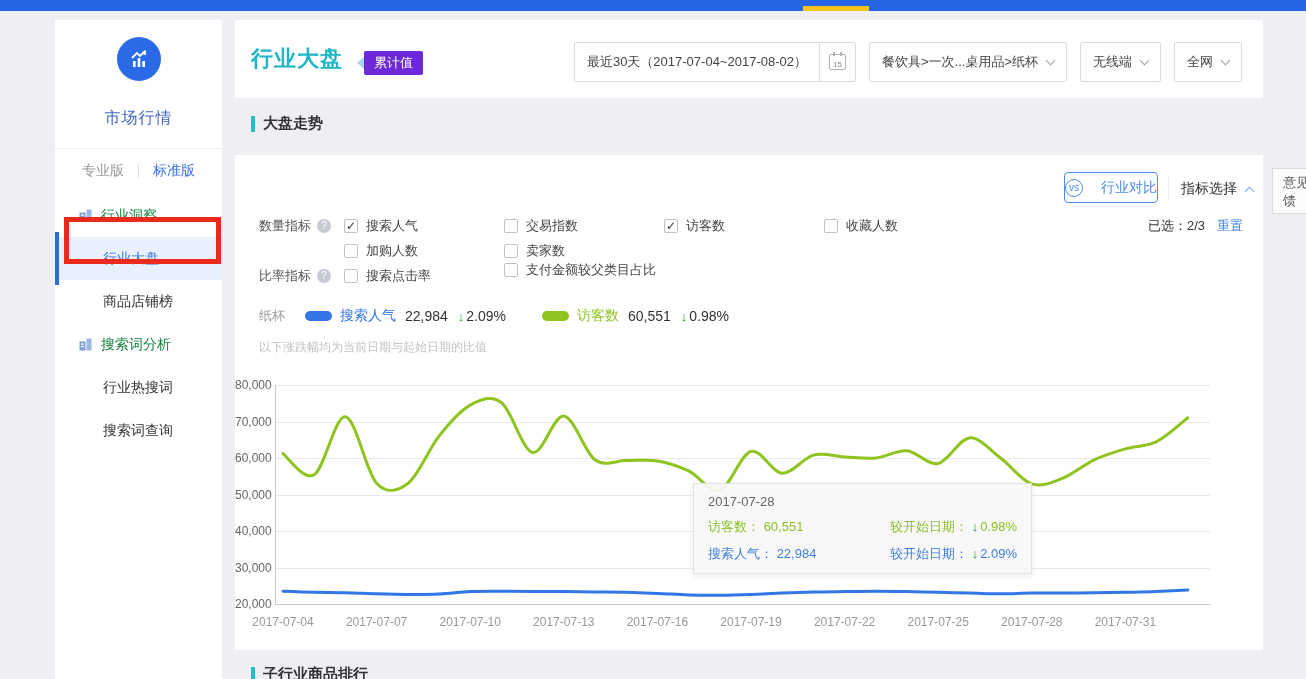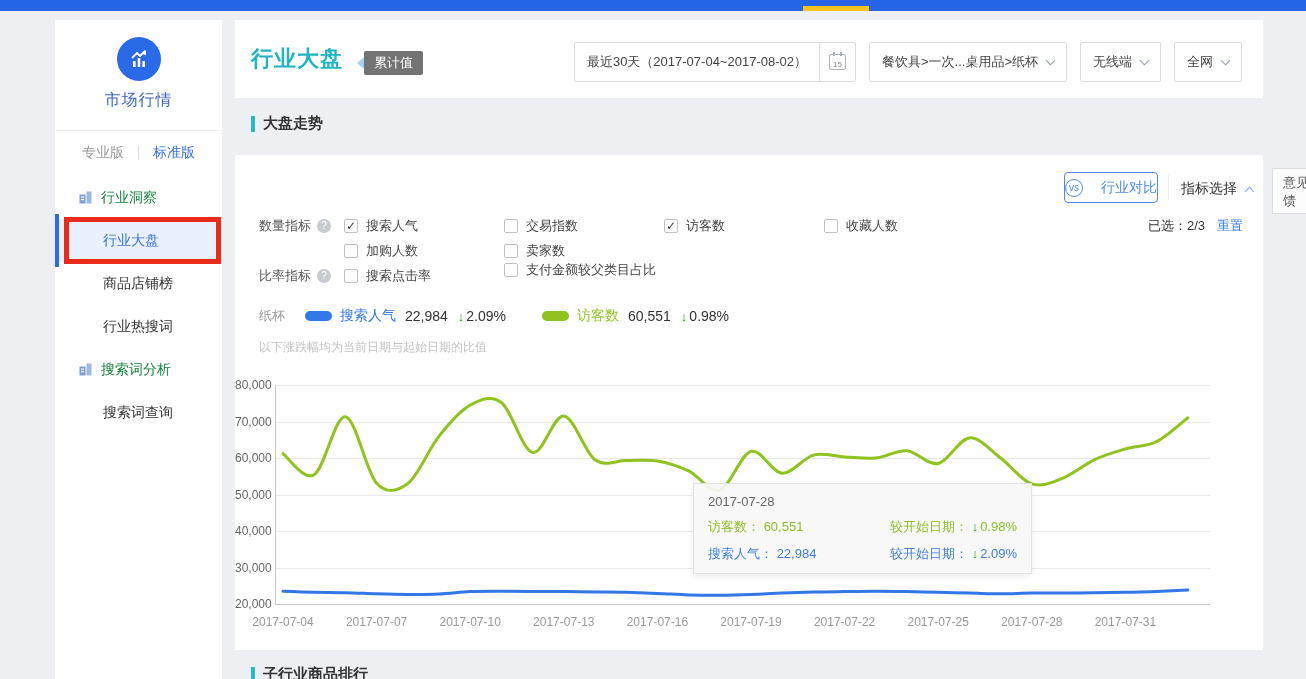--- a/index.html
+++ b/index.html
@@ -8,40 +8,40 @@
        font-family:"Liberation Sans","DejaVu Sans",sans-serif;color:#333;}
 
   
   .topbar{position:absolute;left:0;top:0;width:1306px;height:11px;background:#2565e6;}
   .topbar-indicator{position:absolute;left:803px;top:6px;width:66px;height:5px;background:#f5c31b;}
 
   
   .sidebar{position:absolute;left:55px;top:20px;width:167px;height:659px;background:#fff;}
   .brand{padding-top:17px;text-align:center;}
   .brand-icon{width:44px;height:44px;border-radius:50%;background:#2a6ae6;margin:0 auto;display:flex;align-items:center;justify-content:center;}
-  .brand-label{margin-top:9px;font-size:16px;color:#4166c5;letter-spacing:1px;}
+  .brand-label{margin-top:27px;font-size:16px;color:#4166c5;letter-spacing:1px;}
   .side-tabs{margin-top:19px;height:44px;border-top:1px solid #efefef;display:flex;align-items:center;justify-content:center;font-size:14px;}
   .side-tab{color:#9a9a9a;cursor:pointer;}
   .side-tab.active{color:#3a70dc;}
   .side-tab-divider{width:1px;height:14px;background:#ddd;margin:0 14px;}
   .menu{margin-top:2px;}
   .menu-item{position:relative;height:43px;display:flex;align-items:center;font-size:14px;color:#333;cursor:pointer;}
   .menu-item.section{padding-left:23px;color:#15803d;}
   .menu-item.sub{padding-left:48px;}
   .menu-item .mi-icon{margin-right:8px;display:flex;}
   .menu-item.active{background:#e8f1fd;color:#3a70dc;}
   .menu-item.active::before{content:"";position:absolute;left:0;top:-5px;bottom:-5px;width:4px;background:#2e6be6;}
   .annotation-box{position:absolute;left:64px;top:217px;width:157px;height:47px;border:5px solid #ea2a1b;z-index:60;}
 
   
   .main-header{position:absolute;left:235px;top:20px;width:1028px;height:78px;background:#fff;}
   .page-title{position:absolute;left:16px;top:24px;font-size:22px;font-weight:bold;color:#1fb5c5;letter-spacing:1px;}
   .title-badge{position:absolute;left:122px;top:31px;display:flex;align-items:center;}
   .badge-arrow{width:0;height:0;border-top:6px solid transparent;border-bottom:6px solid transparent;border-right:7px solid #a6d4f1;}
-  .badge-body{background:#737373;color:#fff;font-size:13px;padding:3px 10px;border-radius:2px;}
+  .badge-body{background:#6d28d9;color:#fff;font-size:13px;padding:3px 10px;border-radius:2px;}
   .controls{position:absolute;right:21px;top:22px;display:flex;gap:13px;height:40px;}
   .ctrl{border:1px solid #dcdcdc;border-radius:2px;background:#fff;display:flex;align-items:center;font-size:13px;color:#444;cursor:pointer;}
   .ctrl-text{padding:0 12px;}
   .ctrl-cal{width:36px;align-self:stretch;border-left:1px solid #dcdcdc;display:flex;align-items:center;justify-content:center;}
   .cal-icon{position:relative;width:17px;height:16px;border:1px solid #aeb2b9;border-radius:2px;font-size:8px;color:#888;text-align:center;line-height:19px;}
   .cal-icon::before,.cal-icon::after{content:"";position:absolute;top:-3px;width:2px;height:4px;background:#aeb2b9;}
   .cal-icon::before{left:3px;} .cal-icon::after{right:3px;}
   .caret-down{width:7px;height:7px;border-right:1px solid #9aa3ad;border-bottom:1px solid #9aa3ad;transform:rotate(45deg);margin:-4px 2px 0 9px;}
   .caret-up{width:7px;height:7px;border-right:1px solid #86a8dd;border-bottom:1px solid #86a8dd;transform:rotate(-135deg);margin:4px 2px 0 9px;}
 
@@ -128,33 +128,33 @@
             </svg>
         </span>
         <span>行业洞察</span>
       </div>
       <div class="menu-item sub active">
         <span>行业大盘</span>
       </div>
       <div class="menu-item sub">
         <span>商品店铺榜</span>
       </div>
-      <div class="menu-item sub">
-        <span>行业热搜词</span>
-      </div>
       <div class="menu-item section">
         <span class="mi-icon">
           <svg width="15" height="15" viewBox="0 0 15 15">
               <rect x="1.5" y="4.5" width="6" height="9" fill="#7f9fd6"></rect>
               <rect x="8.5" y="1.5" width="5" height="12" fill="#9db8e4"></rect>
               <rect x="3" y="6.5" width="3" height="1.2" fill="#fff"></rect>
               <rect x="3" y="9" width="3" height="1.2" fill="#fff"></rect>
             </svg>
         </span>
         <span>搜索词分析</span>
+      </div>
+      <div class="menu-item sub">
+        <span>行业热搜词</span>
       </div>
       <div class="menu-item sub">
         <span>搜索词查询</span>
       </div>
     </div>
   </div>
 
   <div class="annotation-box"></div>
 
   <div class="main-header">

